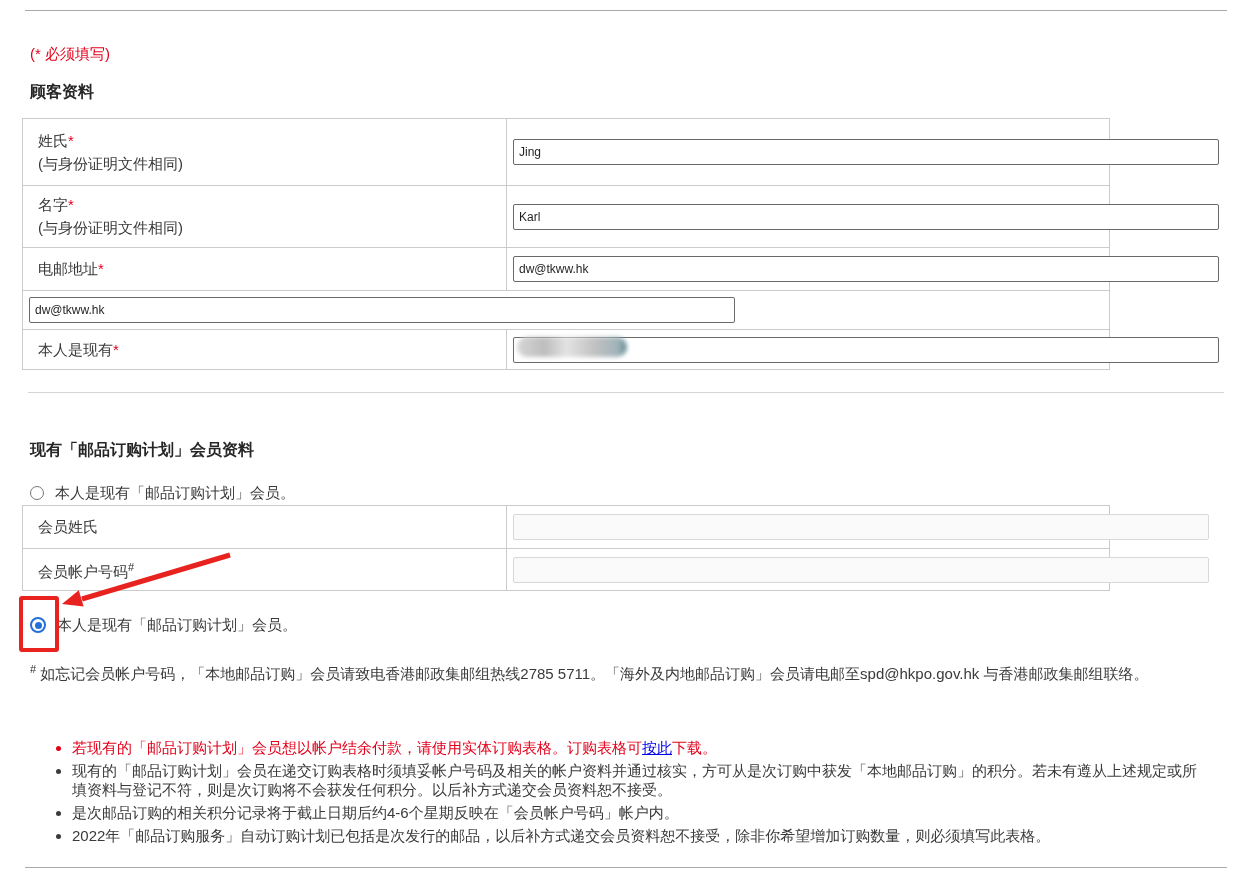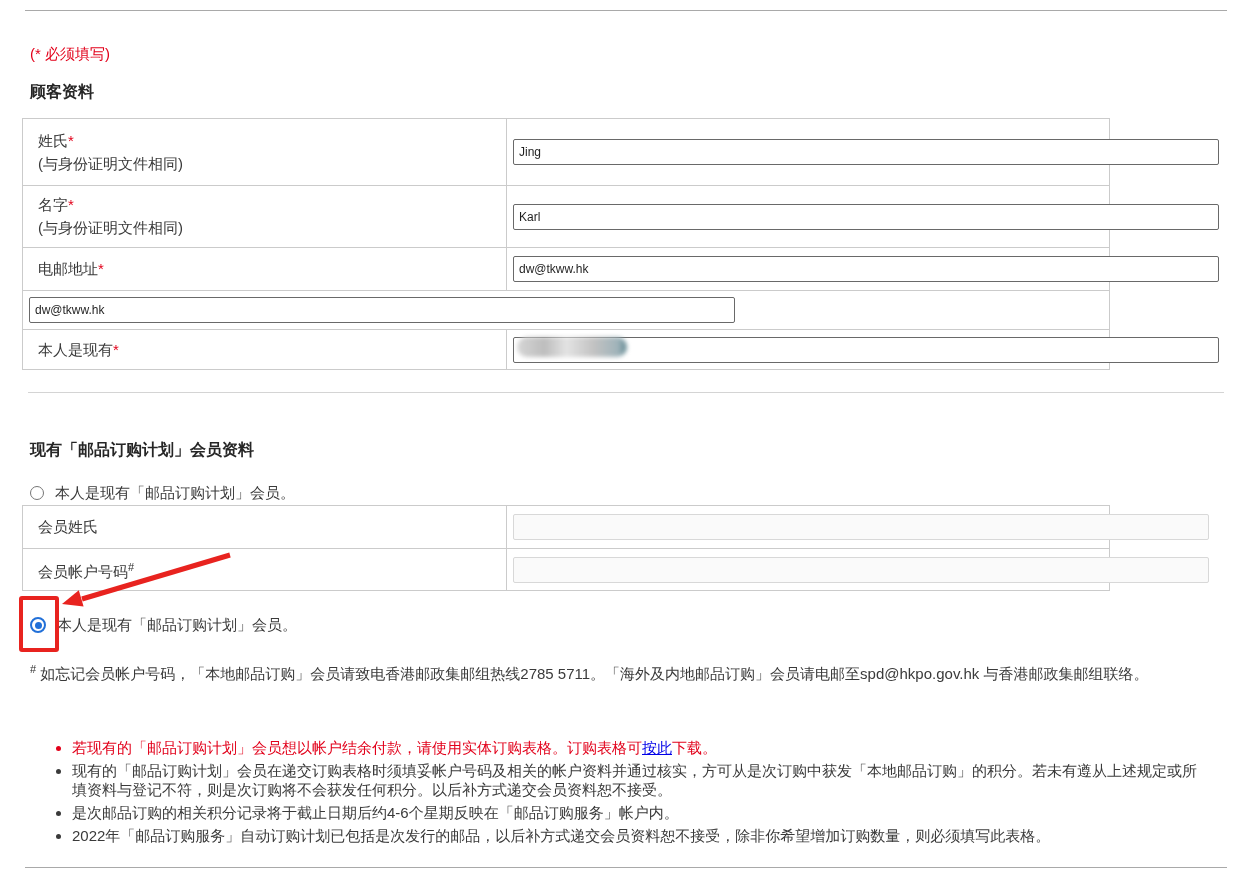--- a/index.html
+++ b/index.html
@@ -166,18 +166,18 @@
 
 <div class="abs footnote" style="left:30px;top:656px;">
   <sup class="marker">#</sup>
   <span>如忘记会员帐户号码，「本地邮品订购」会员请致电香港邮政集邮组热线2785 5711。「海外及内地邮品订购」会员请电邮至spd@hkpo.gov.hk 与香港邮政集邮组联络。</span>
 </div>
 
 <div class="abs notes" style="left:30px;top:722px;">
   <ul>
     <li class="red-note"><span>若现有的「邮品订购计划」会员想以帐户结余付款，请使用实体订购表格。订购表格可</span><a class="inline-link">按此</a><span class="red">下载。</span></li>
     <li>现有的「邮品订购计划」会员在递交订购表格时须填妥帐户号码及相关的帐户资料并通过核实，方可从是次订购中获发「本地邮品订购」的积分。若未有遵从上述规定或所填资料与登记不符，则是次订购将不会获发任何积分。以后补方式递交会员资料恕不接受。</li>
-    <li>是次邮品订购的相关积分记录将于截止日期后约4-6个星期反映在「邮品订购服务」帐户内。</li>
+    <li>是次邮品订购的相关积分记录将于截止日期后约4-6个星期反映在「会员帐户号码」帐户内。</li>
     <li>2022年「邮品订购服务」自动订购计划已包括是次发行的邮品，以后补方式递交会员资料恕不接受，除非你希望增加订购数量，则必须填写此表格。</li>
   </ul>
 </div>
 
 <div class="abs hr" style="left:25px;top:867px;width:1202px;"></div>
 
 </body></html>

